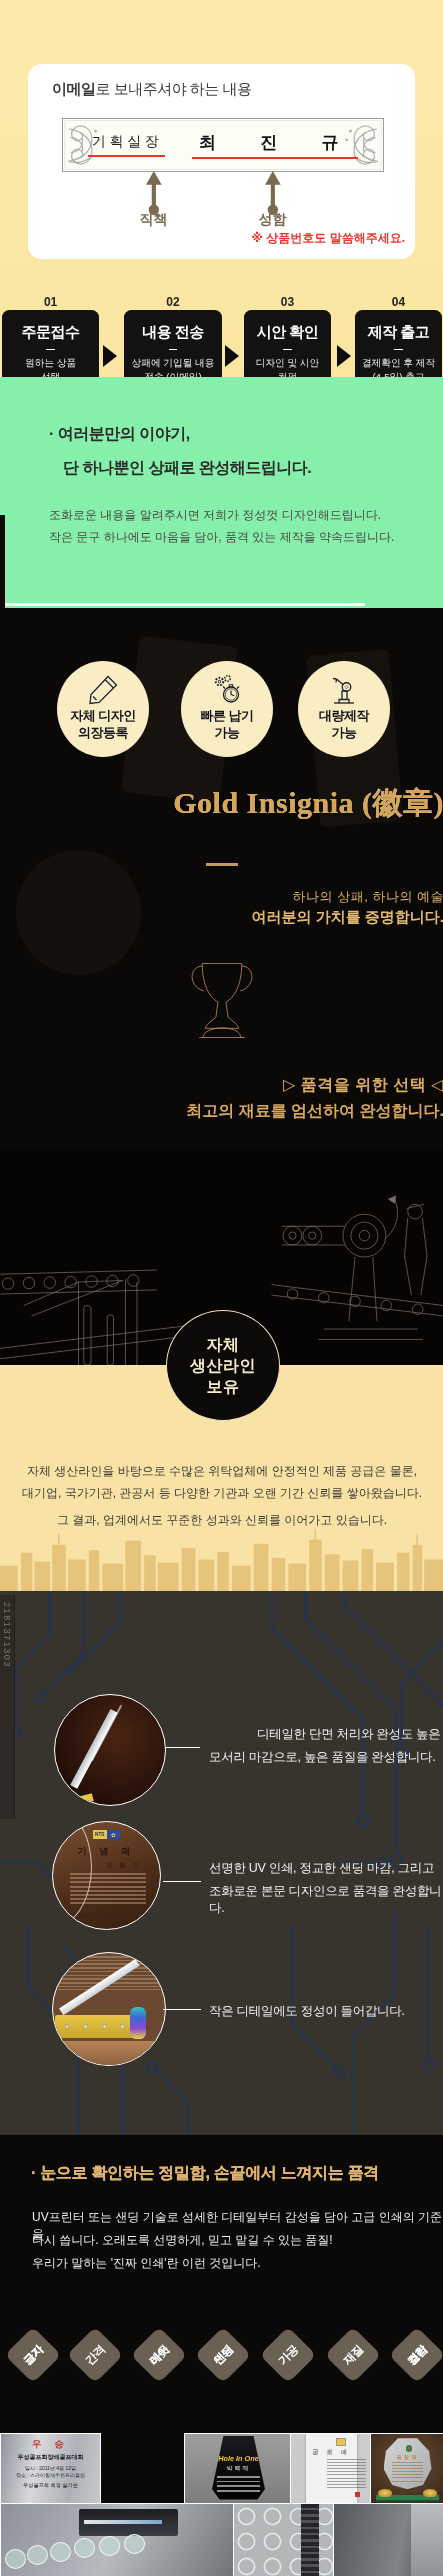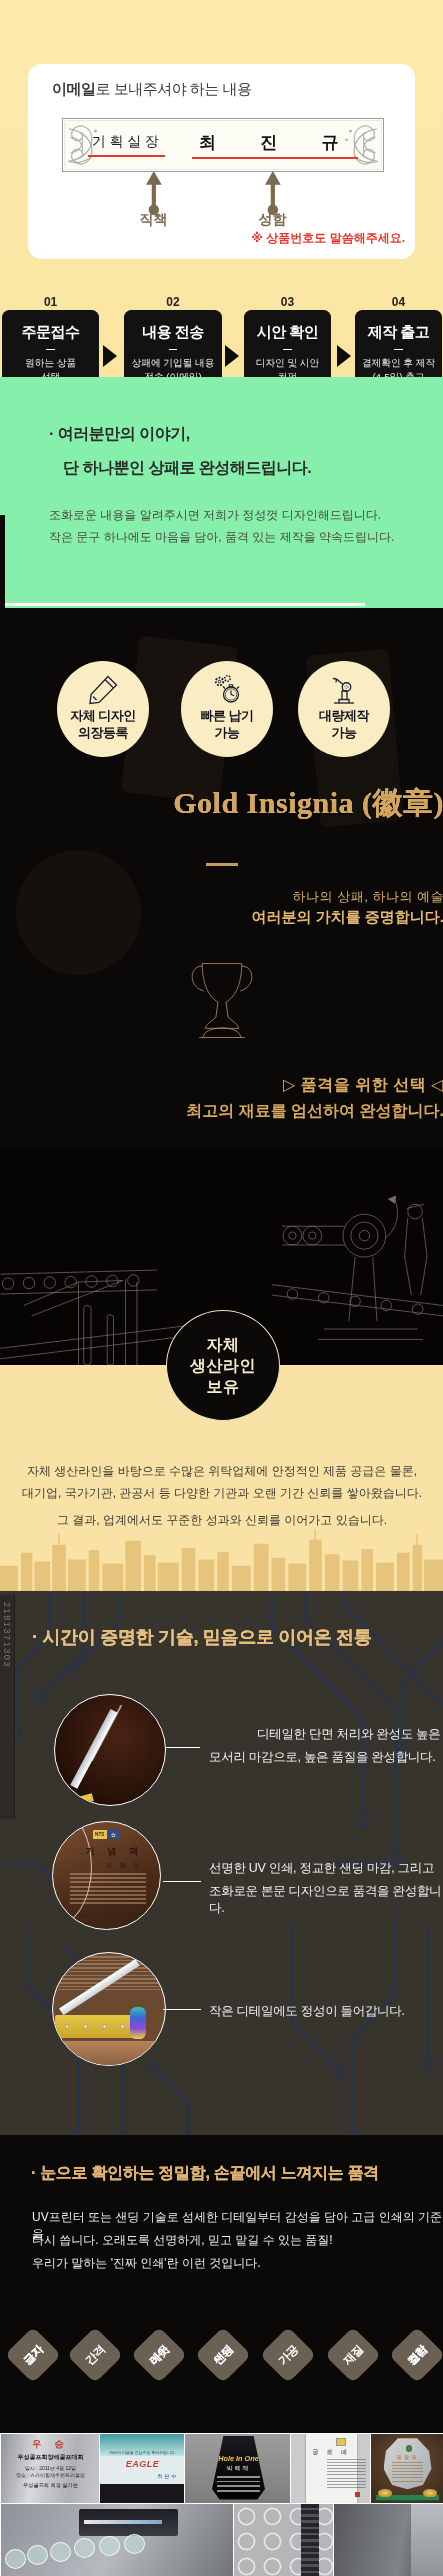--- a/index.html
+++ b/index.html
@@ -95,21 +95,21 @@
   #f1c .sliver{position:absolute;left:-4.2px;top:50px;width:86px;height:7.8px;transform:rotate(118deg);
                background:linear-gradient(#ffffff,#B9C2C8);}
   #f1c .sliver2{position:absolute;left:20px;top:37px;width:63px;height:2.1px;transform:rotate(118deg);background:rgba(255,255,255,.55);}
   #f1c .wedge{position:absolute;left:23px;bottom:2.1px;width:14.6px;height:7.8px;background:#E8C53C;transform:rotate(-14deg);}
   #f2c{left:52px;top:230px;width:107px;height:107px;background:linear-gradient(160deg,#7A4E31,#4A2B18 60%,#35200F);}
   #f2c .glass{position:absolute;left:-41px;top:-15.7px;width:78px;height:120px;border-radius:50%;border:1.6px solid rgba(255,255,255,.7);}
   .ntsrow{position:absolute;left:0;top:8.3px;width:100%;display:flex;justify-content:center;gap:0;}
   .ntsbox{width:13.6px;height:9px;font-size:4.7px;font-weight:700;display:flex;align-items:center;justify-content:center;}
   .nts-y{background:#E8C545;color:#1F2B66;}
   .nts-b{background:#2B4A9B;color:#F4D43C;font-size:5.7px;}
-  #f2-title{position:absolute;left:8px;top:23px;width:100%;text-align:center;font-size:9px;font-weight:700;color:#2A150A;letter-spacing:5.2px;}
+  #f2-title{position:absolute;left:0;top:23px;width:100%;text-align:center;font-size:9px;font-weight:700;color:#2A150A;letter-spacing:5.2px;}
   #f2-name{position:absolute;right:18px;top:40px;font-size:5.7px;font-weight:700;color:#3A1F10;letter-spacing:3.1px;}
   #f2-para{position:absolute;left:16.7px;top:51px;right:13.6px;height:34px;
            background:repeating-linear-gradient(180deg,rgba(235,195,155,.38) 0 2.1px,rgba(0,0,0,0) 2.1px 4.2px);}
   #f2-date{position:absolute;left:0;top:90px;width:100%;text-align:center;font-size:5px;color:#3A1F10;letter-spacing:1px;}
   #f3c{left:52px;top:361px;width:112px;height:112px;background:#6B4930;}
   #f3c .ftext{position:absolute;left:5.2px;top:3.1px;right:5.2px;height:34px;
               background:repeating-linear-gradient(180deg,rgba(240,205,170,.3) 0 1.6px,rgba(0,0,0,0) 1.6px 3.7px);}
   #f3c .edge{position:absolute;left:1px;top:30px;width:91px;height:8.3px;transform:rotate(-33deg);
              background:linear-gradient(#FFFFFF,#C9CFD4);}
   #f3c .goldbase{position:absolute;left:2.1px;top:62px;width:79px;height:23px;background:linear-gradient(#E7C743,#C9A52E);
@@ -464,21 +464,20 @@
           <circle cx="820" cy="907" r="10"></circle>
         <path d="M640,520 H720"></path>
           <circle cx="732" cy="520" r="9"></circle>
         <path d="M360,1042 V980 L300,920"></path>
           <circle cx="292" cy="912" r="9"></circle>
       </g>
     </svg>
     <div id="idstrip">
         <span>2181371303</span>
       </div>
-    <div id="trad-h">· 시간이 증명한 기술, 믿음으로 이어온 전통</div>
 
     <div id="f1c" class="fcircle">
       <div class="sliver"></div>
       <div class="sliver2"></div>
       <div class="wedge"></div>
     </div>
     <div id="l1" class="conn"></div>
     <div id="f1t1" class="ftxt">디테일한 단면 처리와 완성도 높은</div>
     <div id="f1t2" class="ftxt">모서리 마감으로, 높은 품질을 완성합니다.</div>
 
@@ -562,27 +561,20 @@
       </div>
   </div>
 
   <div id="c1" class="cell">
     <div class="t1">우 승</div>
     <div class="t2">우성골프회장배골프대회</div>
     <div class="t3">일시 : 2011년 4월 12일</div>
     <div class="t4">장소 : 스카이힐제주컨트리클럽</div>
     <div class="t5">우성골프회 회장 설기찬</div>
   </div>
-  <div id="c2" class="cell">
-    <div class="band"></div>
-    <div class="t1">귀하의 이글을 진심으로 축하드립니다.</div>
-    <div class="t2">EAGLE</div>
-    <div class="t3">최판수</div>
-    <div class="dark"></div>
-  </div>
   <div id="c3" class="cell">
     <div class="award">
       <div class="t1">Hole In One</div>
       <div class="t2">박백제</div>
       <div class="lines"></div>
     </div>
   </div>
   <div id="c4" class="cell">
     <div class="panel">
       <div class="logo"></div>

